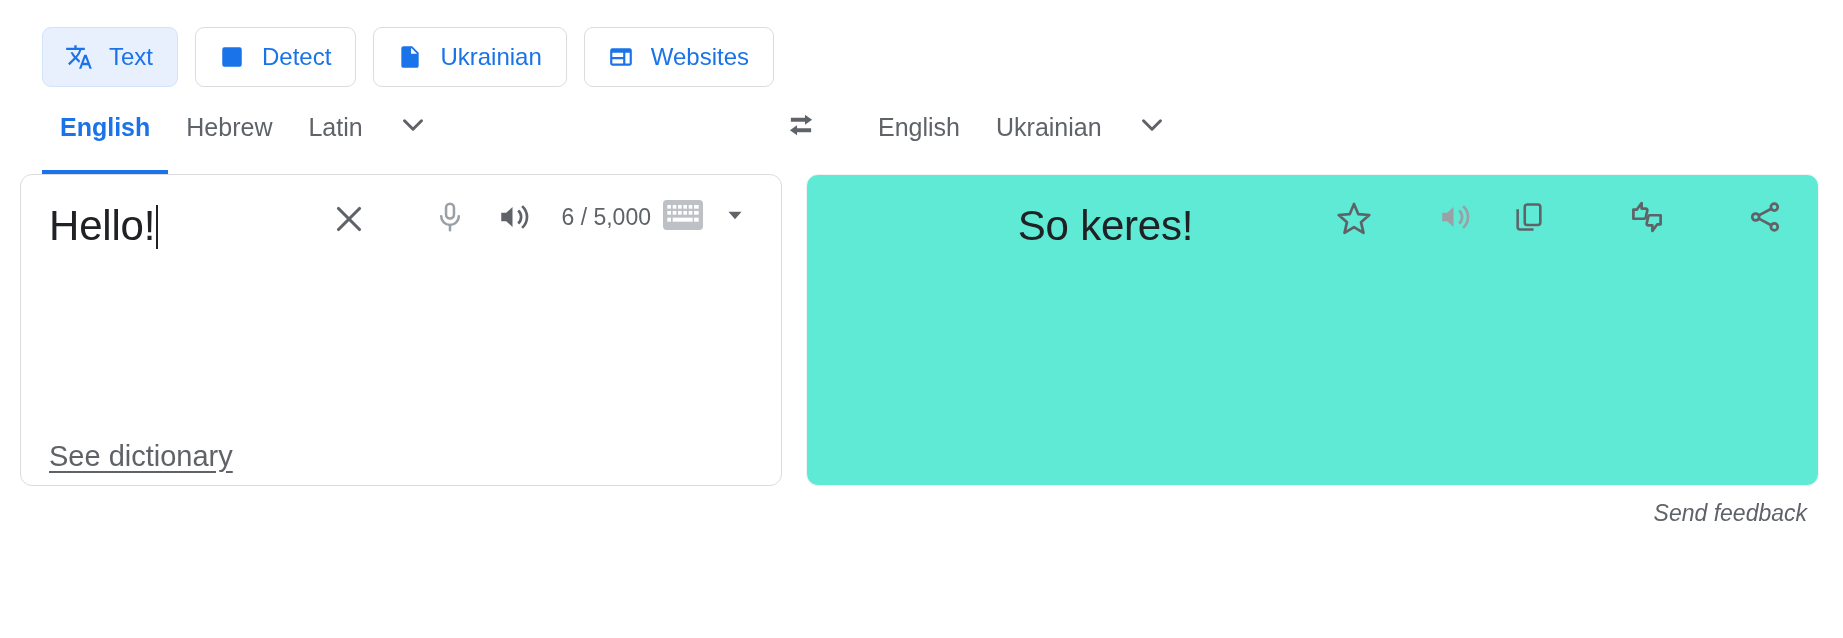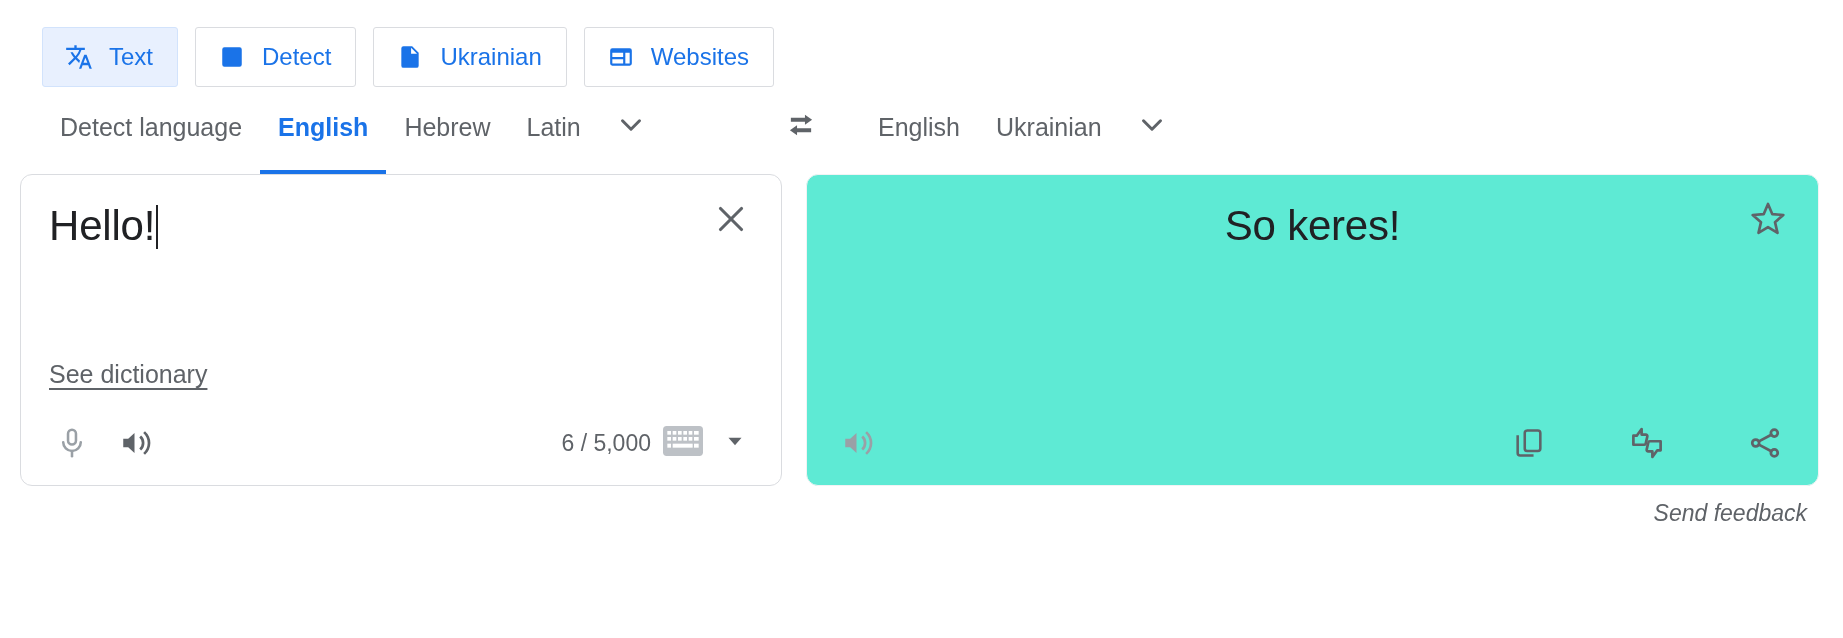--- a/index.html
+++ b/index.html
@@ -24,21 +24,21 @@
     height: 96px;
   }
 
   .mode-chip {
     display: flex;
     align-items: center;
     gap: 16px;
     height: 60px;
     padding: 0 24px 0 22px;
     border: 1px solid #dadce0;
-    border-radius: 3px;
+    border-radius: 9px;
     background: #ffffff;
     color: #1a73e8;
     font-size: 24px;
     cursor: pointer;
     white-space: nowrap;
   }
   .mode-chip.active {
     background: #e8f0fe;
     border-color: #d2e3fc;
   }
@@ -116,21 +116,21 @@
     gap: 24px;
     padding: 0 24px 0 20px;
     height: 312px;
   }
 
   .panel {
     position: relative;
     flex: 1;
     border-radius: 12px;
     display: flex;
-    flex-direction: column;
+    flex-direction: row;
   }
   .panel-source {
     border: 1px solid #dadce0;
     background: #ffffff;
     max-width: 762px;
   }
   .panel-target {
     background: #5eead4;
     border: 1px solid #f1f3f4;
     text-align: center;
@@ -182,21 +182,21 @@
     align-items: center;
     justify-content: center;
     cursor: pointer;
     color: #5f6368;
   }
 
   .dict-link {
     position: absolute;
     left: 28px;
     bottom: 12px;
-    font-size: 25px;
+    font-size: 29px;
     color: #5f6368;
     text-decoration: underline;
     text-underline-offset: 5px;
     cursor: pointer;
   }
 
   .panel-footer {
     display: flex;
     align-items: center;
     height: 84px;
@@ -303,23 +303,20 @@
       </svg>
     </span>
     <span>Websites</span>
   </div>
 
 </div>
 
 <div class="lang-bar">
 
   <div class="lang-group lang-left">
-    <div class="lang-item">
-      <span>Detect language</span>
-    </div>
     <div class="lang-item active">
       <span>English</span>
     </div>
     <div class="lang-item">
       <span>Hebrew</span>
     </div>
     <div class="lang-item">
       <span>Latin</span>
     </div>
     <div class="lang-more">

